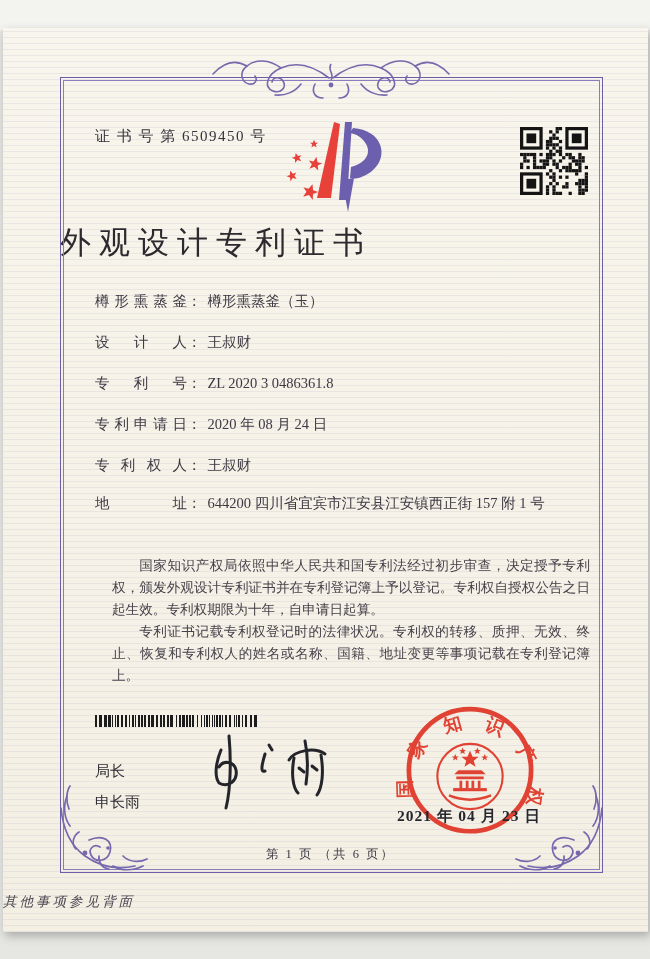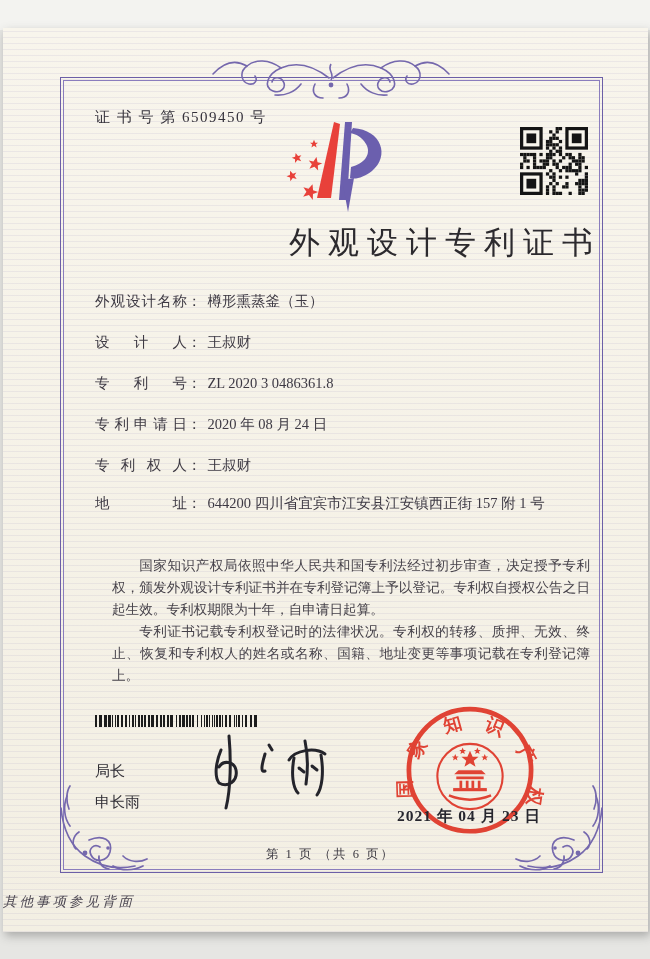--- a/index.html
+++ b/index.html
@@ -21,26 +21,26 @@
     border:1.6px solid #6c5fa7;
   }
   .frame::before{
     content:"";position:absolute;inset:2px;border:1px solid #8a7dbd;pointer-events:none;
   }
   .ornament{position:absolute;color:#7568ad;}
   .orn-top{left:150px;top:-24px;width:240px;height:48px;}
   .orn-bl{left:-6px;bottom:-6px;width:96px;height:96px;}
   .orn-br{right:-6px;bottom:-6px;width:96px;height:96px;transform:scaleX(-1);}
   .certno{
-    position:absolute;left:92px;top:80px;font-size:15px;color:#35323b;letter-spacing:1.5px;
+    position:absolute;left:92px;top:99px;font-size:15px;color:#35323b;letter-spacing:1.5px;
   }
   .logo{position:absolute;left:281px;top:88px;width:122px;height:102px;}
   .qr{position:absolute;left:517px;top:99px;width:68px;height:68px;}
   .title{
-    position:absolute;left:57px;top:194px;width:541px;text-align:right;
+    position:absolute;left:57px;top:194px;width:541px;text-align:left;
     font-size:31px;color:#2c2a2e;letter-spacing:8px;font-weight:500;
   }
   .fields{position:absolute;left:92px;top:264px;width:480px;font-size:14.5px;color:#3d3943;}
   .frow{height:22px;margin-bottom:19px;white-space:nowrap;}
   .frow.tight{margin-bottom:16px;}
   .flabel{display:inline-block;width:92px;text-align:justify;text-align-last:justify;vertical-align:top;}
   .fcolon{margin-right:6px;}
   .fpair2{margin-left:40px;}
   .fpair2 .flabel{width:80px;}
   .bodytext{
@@ -222,21 +222,21 @@
       <rect x="50.285714285714285" y="6.285714285714286" width="9.428571428571429" height="9.428571428571429" fill="#141414"></rect>
       <rect x="0" y="44" width="22" height="22" fill="#141414"></rect>
       <rect x="3.142857142857143" y="47.14285714285714" width="15.714285714285714" height="15.714285714285714" fill="#f8f5ec"></rect>
       <rect x="6.285714285714286" y="50.285714285714285" width="9.428571428571429" height="9.428571428571429" fill="#141414"></rect>
     </svg>
 
   <div class="title">外观设计专利证书</div>
 
   <div class="fields">
     <div class="frow">
-      <span class="flabel">外观设计名称</span><span class="fcolon">：</span><span class="fvalue">樽形熏蒸釜（玉）</span>
+      <span class="flabel">樽形熏蒸釜</span><span class="fcolon">：</span><span class="fvalue">樽形熏蒸釜（玉）</span>
     </div>
     <div class="frow">
       <span class="flabel">设计人</span><span class="fcolon">：</span><span class="fvalue">王叔财</span>
     </div>
     <div class="frow">
       <span class="flabel">专利号</span><span class="fcolon">：</span><span class="fvalue">ZL 2020 3 0486361.8</span>
     </div>
     <div class="frow">
       <span class="flabel">专利申请日</span><span class="fcolon">：</span><span class="fvalue">2020 年 08 月 24 日</span>
     </div>

